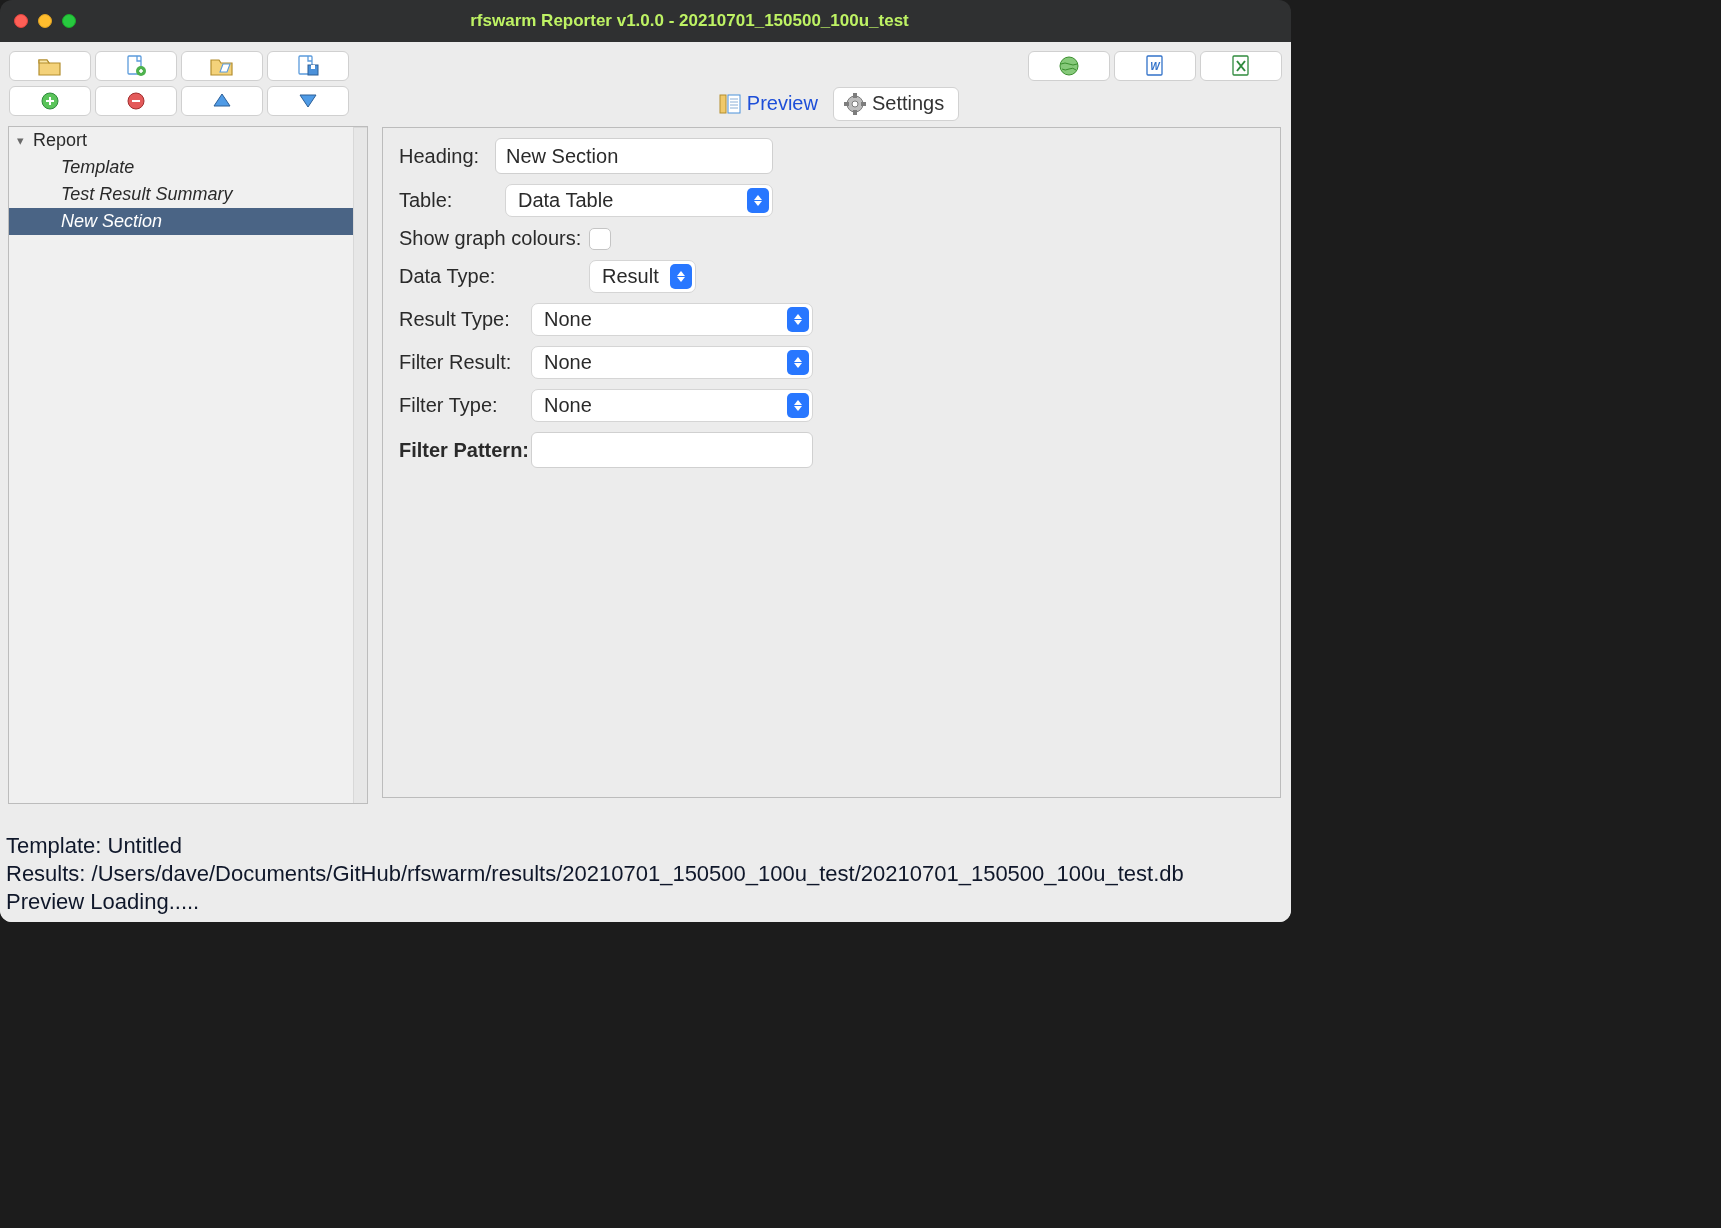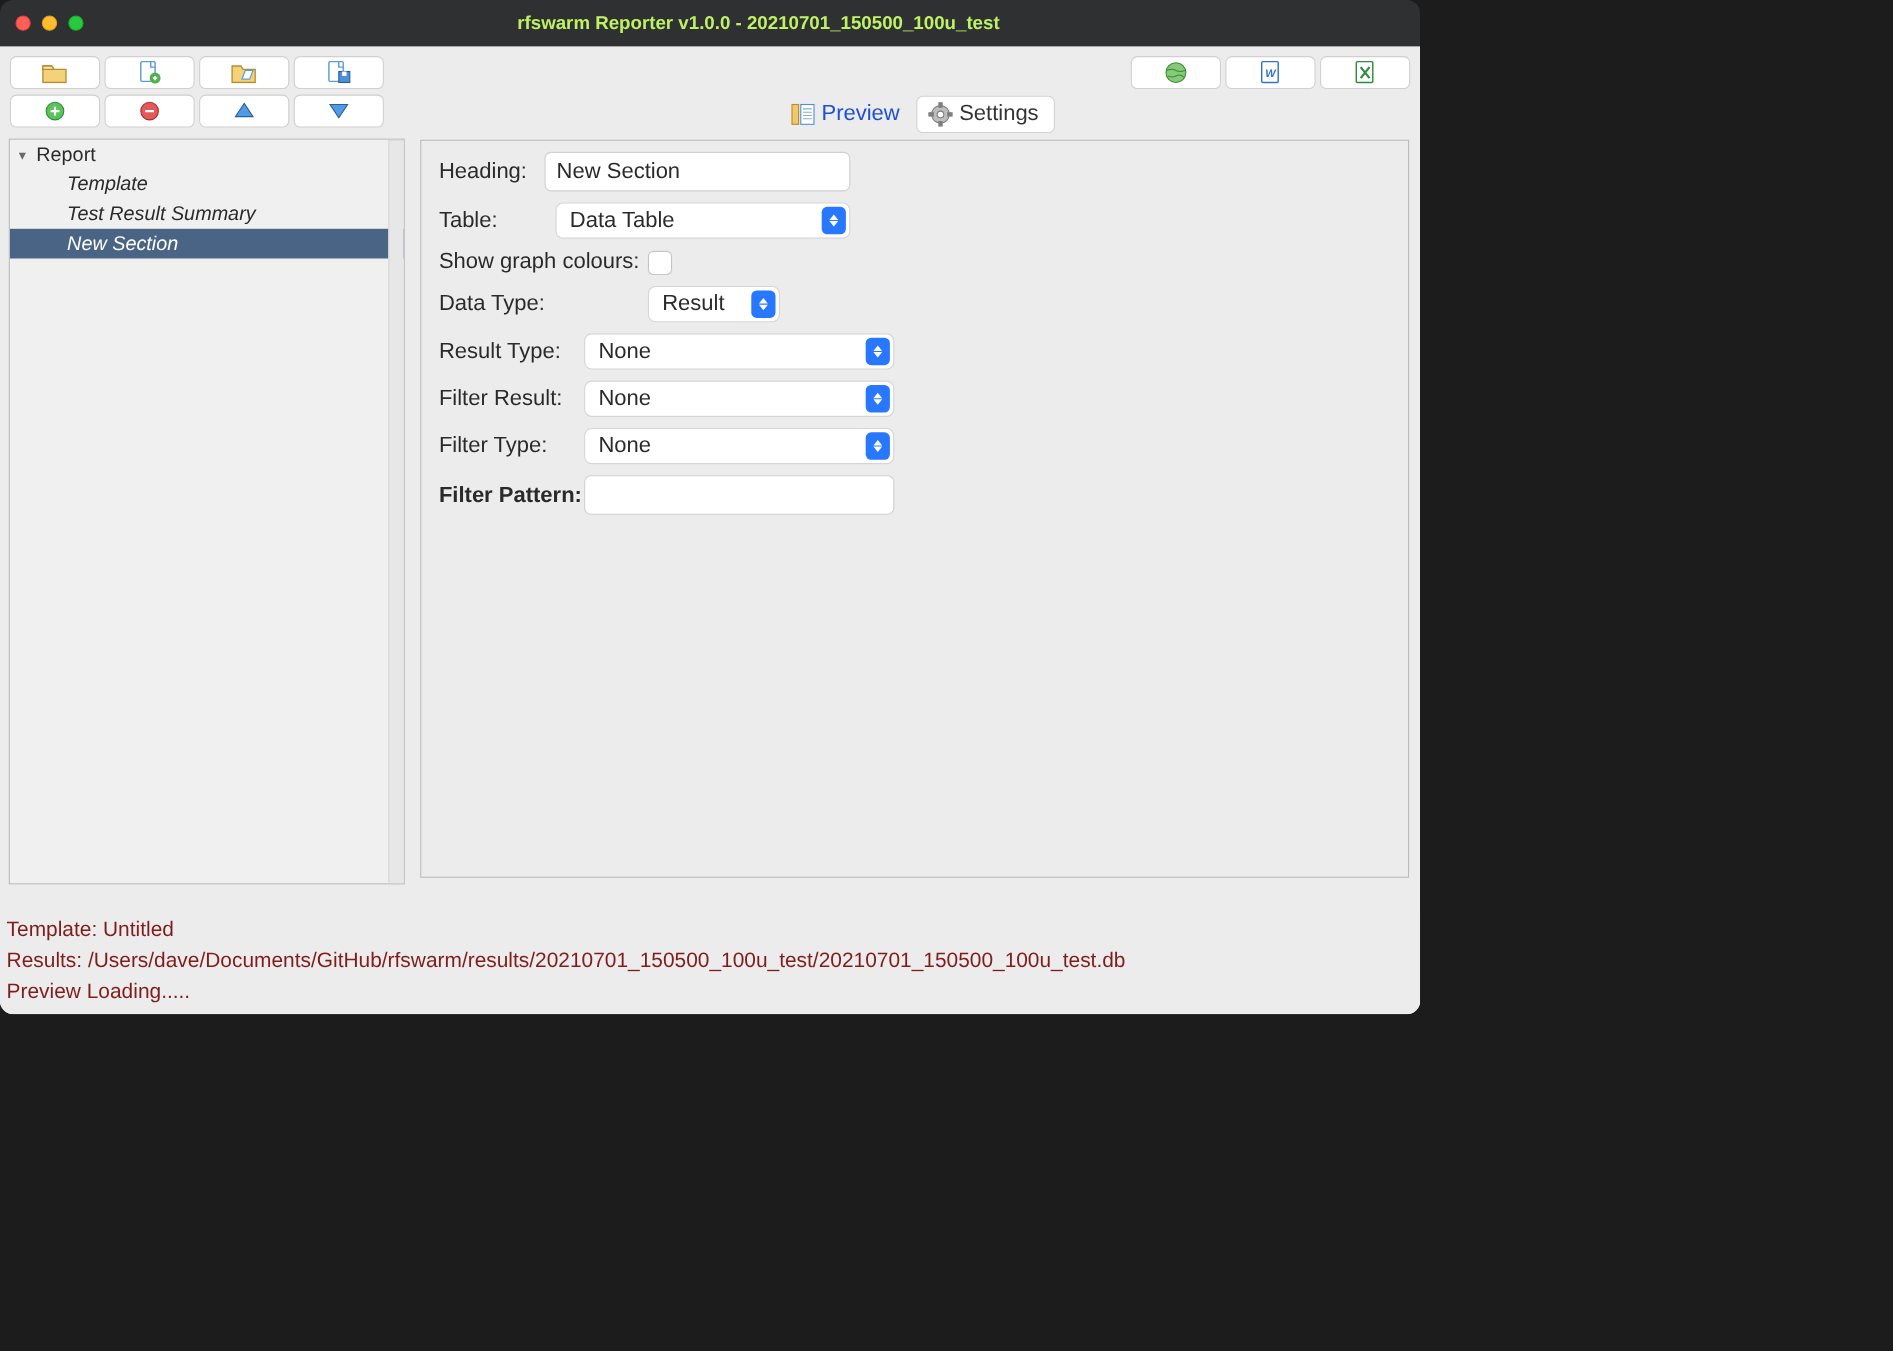--- a/index.html
+++ b/index.html
@@ -204,22 +204,22 @@
     .checkbox {
       width: 22px; height: 22px;
       background: #fff;
       border: 1px solid #c5c5c5;
       border-radius: 5px;
       margin-left: 8px;
       cursor: pointer;
     }
     .status-bar {
       padding: 4px 6px 6px 6px;
-      font-size: 19px;
-      color: #7f1d1d;
+      font-size: 22px;
+      color: #0f172a;
       line-height: 28px;
       background: #ececec;
       margin-top: 20px;
     }
     svg { display: block; }
   </style>
 </head>
 <body>
 
 <div class="titlebar">
@@ -401,21 +401,21 @@
           </div>
         </div>
 
         <div class="form-row">
           <span class="form-label">Show graph colours:</span>
           <div class="checkbox"></div>
         </div>
 
         <div class="form-row" style="margin-top:2px;">
           <span class="form-label" style="width:190px;">Data Type:</span>
-          <div class="select-wrap" style="width: 120px;">
+          <div class="select-wrap" style="width: 107px;">
             <span>Result</span>
             <span class="select-chevrons">
                 <span class="chev-up"></span>
                 <span class="chev-down"></span>
               </span>
           </div>
         </div>
 
         <div class="form-row">
           <span class="form-label" style="width:122px;">Result Type:</span>

